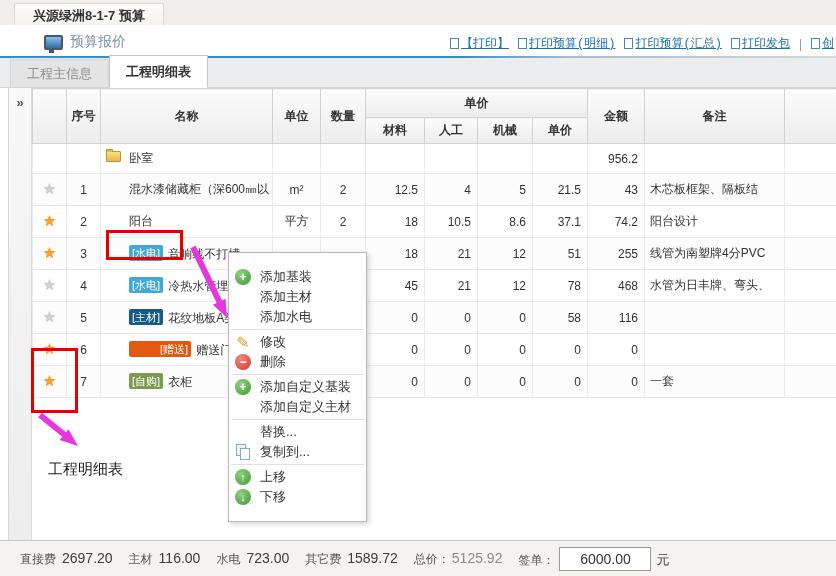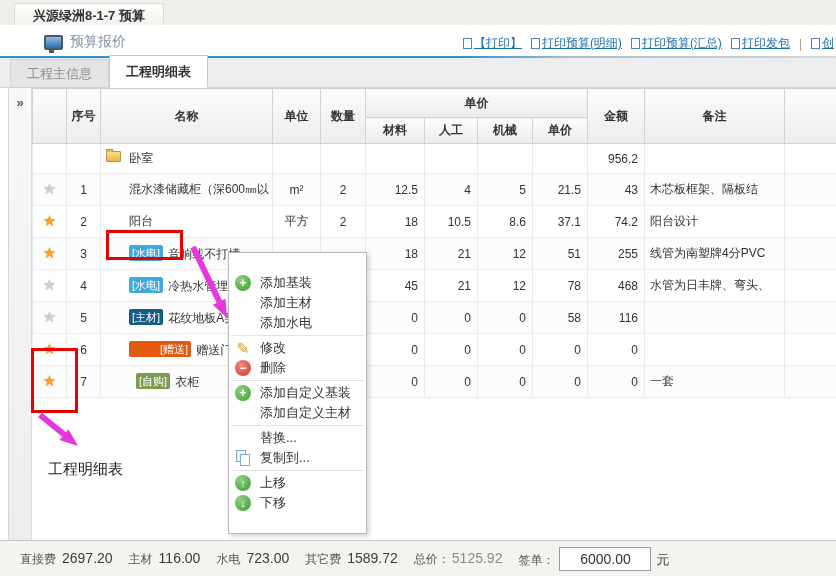--- a/index.html
+++ b/index.html
@@ -15,21 +15,21 @@
 
   
   .headerbar{position:absolute;top:25px;left:0;right:0;height:31px;background:#fff;}
   .page-title-wrap{position:absolute;left:44px;top:8px;display:flex;align-items:center;}
   .monitor-icon{position:relative;display:inline-block;width:15px;height:11px;border:2px solid #46586a;
             border-radius:2px;background:linear-gradient(#8cc0e8,#2f6ea8);margin-right:7px;}
   .monitor-icon::after{content:"";position:absolute;left:3px;bottom:-5px;width:5px;height:3px;background:#46586a;}
   .page-title{font-size:14px;color:#7b8fa2;}
   .links{position:absolute;right:2px;top:10px;display:flex;align-items:center;gap:9px;
          font-size:12px;white-space:nowrap;}
-  .links a{color:#1c6fad;text-decoration:underline;display:inline-flex;align-items:center;cursor:pointer;}
+  .links a{color:#1c6fad;text-decoration:underline;display:inline-flex;align-items:center;cursor:pointer;font-family:Liberation Mono, monospace;}
   .doc-icon{display:inline-block;width:7px;height:9px;border:1px solid #4a86b8;background:#fff;margin-right:2px;}
   .pipe{color:#9a9a9a;}
   .blue-rule{position:absolute;top:56px;left:0;right:0;height:2px;
              background:linear-gradient(to right,#2f8fd2 0%,#2f8fd2 55%,#a9bcc8 68%,#d7d7d7 100%);}
 
   
   .tabbar{position:absolute;top:58px;left:0;right:0;height:30px;background:#ecedee;
           border-bottom:1px solid #d2d2d2;display:flex;align-items:flex-end;padding-left:10px;box-sizing:border-box;}
   .tab{font-size:13px;padding:5px 16px 6px;cursor:pointer;}
   .tab-inactive{color:#8e8e8e;background:#e4e4e4;border:1px solid #d6d6d6;border-bottom:none;padding-bottom:4px;}
@@ -66,21 +66,21 @@
   .star-gray::before{color:#cfcfcf;text-shadow:0 0 1px #ababab;}
   .tag{display:inline-block;font-size:11px;line-height:14px;padding:1px 3px;border-radius:2px;
        color:#fff;margin-right:5px;vertical-align:1px;}
   .folder-icon{position:relative;display:inline-block;width:13px;height:9px;margin-right:5px;
                background:linear-gradient(#fbe07a,#e8b64c);border:1px solid #b8953e;border-radius:1px;}
   .folder-icon::before{content:"";position:absolute;top:-3px;left:-1px;width:5px;height:2px;
                background:#e8b64c;border:1px solid #b8953e;border-bottom:none;border-radius:1px 1px 0 0;}
 
   
   .ctx-menu{position:absolute;left:228px;top:252px;width:139px;background:#fff;
-            border:1px solid #b9b9b9;box-shadow:2px 2px 5px rgba(0,0,0,.18);padding:20px 0;z-index:5;box-sizing:border-box;}
+            border:1px solid #b9b9b9;box-shadow:2px 2px 5px rgba(0,0,0,.18);padding:14px 0;z-index:5;box-sizing:border-box;}
   .menu-item{display:flex;align-items:center;height:20px;padding:0 8px 0 6px;font-size:13px;color:#333;cursor:pointer;}
   .menu-sep{height:1px;background:#e2e2e2;margin:2px 2px;}
   .mi{width:16px;height:16px;margin-right:9px;flex:0 0 16px;display:inline-flex;align-items:center;
       justify-content:center;font-size:12px;color:#fff;border-radius:50%;box-sizing:border-box;}
   .mi.no-icon{background:transparent;}
   .mi.add-circle-icon{background:radial-gradient(circle at 35% 30%,#8ed080,#3d9a33);}
   .mi.add-circle-icon::before{content:"+";font-weight:bold;}
   .mi.remove-circle-icon{background:radial-gradient(circle at 35% 30%,#f08a80,#d5352b);}
   .mi.remove-circle-icon::before{content:"−";font-weight:bold;}
   .mi.up-circle-icon{background:radial-gradient(circle at 35% 30%,#8ed080,#3d9a33);}
@@ -317,21 +317,21 @@
     <td class="num">0</td>
     <td class="num">0</td>
     <td class="c-remark"></td>
     <td></td>
   </tr>
 
   <tr>
     <td><span class="star star-yellow"></span></td>
     <td class="ctr">7</td>
     <td class="c-name">
-      <span class="tag" style="background: rgb(125, 155, 78); margin-left: 7px;">[自购]</span><span>衣柜</span>
+      <span class="tag" style="background: rgb(125, 155, 78);">[自购]</span><span>衣柜</span>
     </td>
     <td class="ctr"></td>
     <td class="ctr"></td>
     <td class="num">0</td>
     <td class="num">0</td>
     <td class="num">0</td>
     <td class="num">0</td>
     <td class="num">0</td>
     <td class="c-remark">一套</td>
     <td></td>

